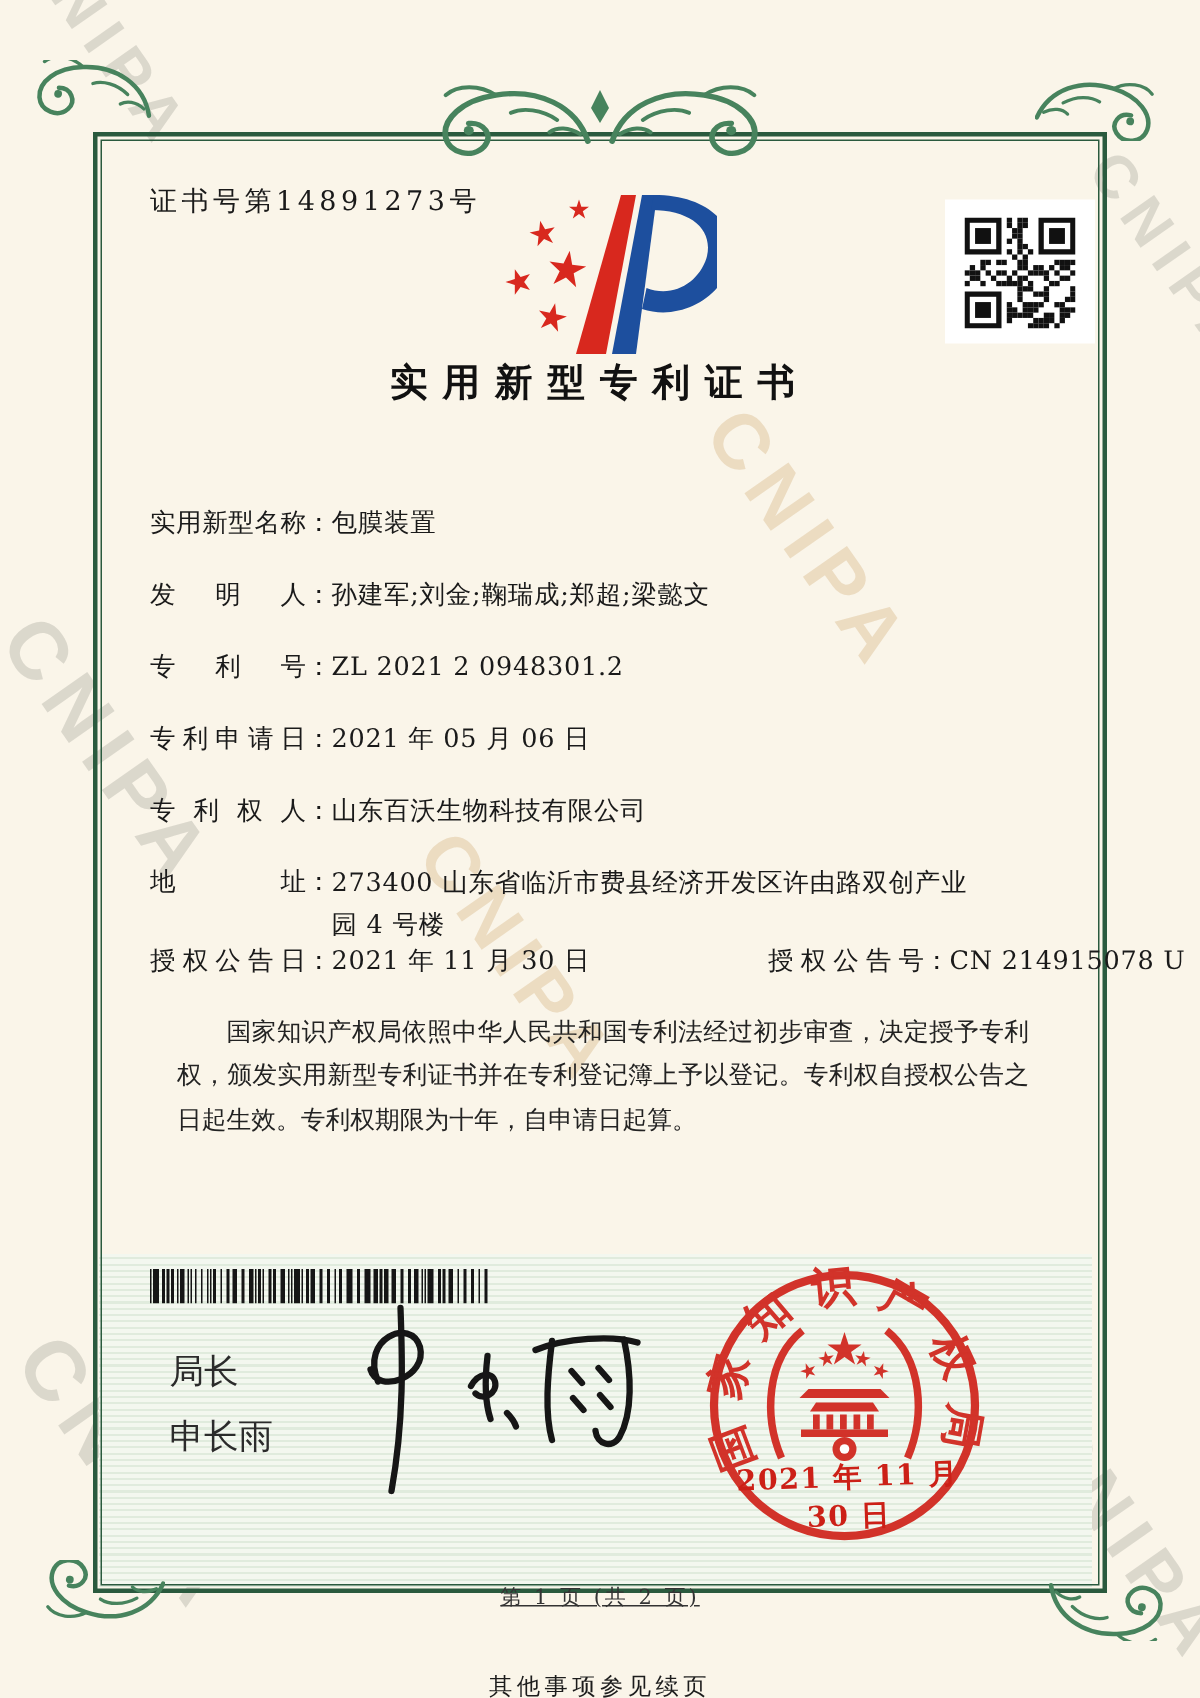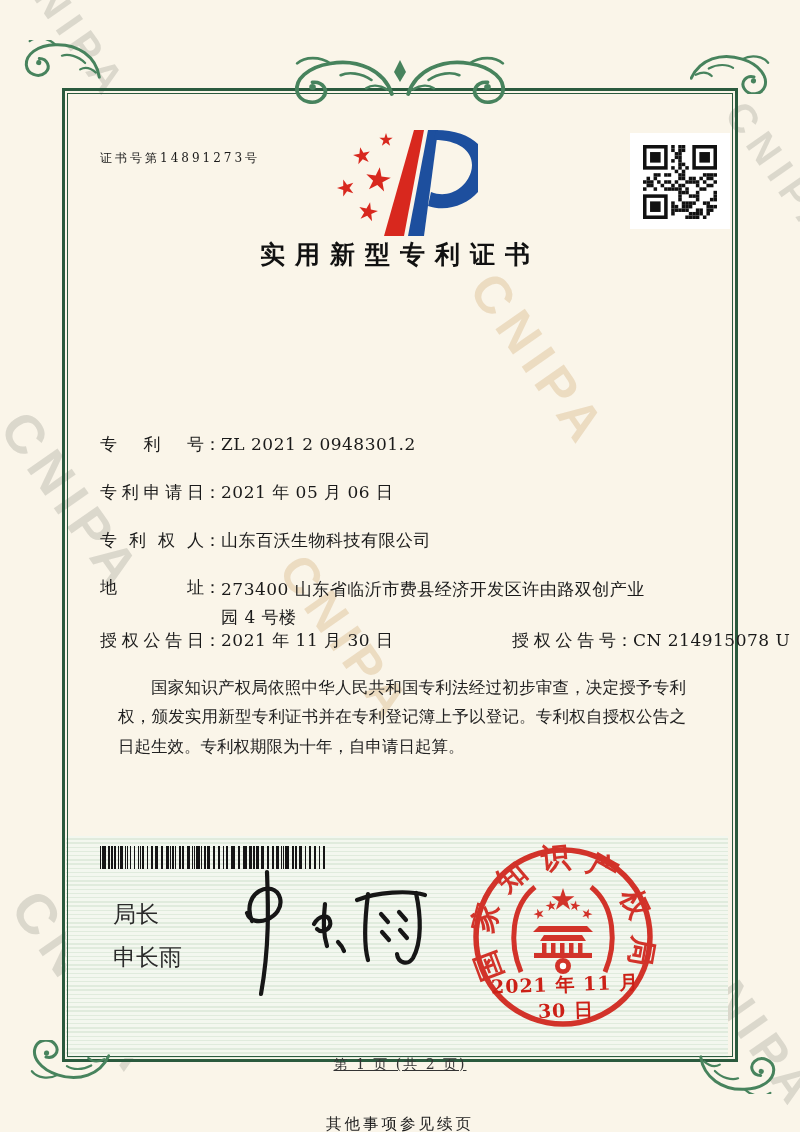--- a/index.html
+++ b/index.html
@@ -14,21 +14,21 @@
   .frame{position:absolute;left:62px;top:88px;width:670px;height:968px;border:3px solid #2a5a3e;z-index:4;}
   .frame-inner{position:absolute;inset:2px;border:1px solid #2a5a3e;}
   
   .orn{position:absolute;z-index:5;color:#47835d;}
   .orn use{stroke:currentColor;}
   
   .greenband{position:absolute;left:66px;top:836px;width:662px;height:222px;z-index:2;
     background:repeating-linear-gradient(0deg,#e0ebdd 0px,#e0ebdd 1.4px,#f3f7ef 1.4px,#f3f7ef 4.2px);}
   
   .content{position:absolute;inset:0;z-index:6;}
-  .cert-no{position:absolute;left:100px;top:150px;font-size:12px;letter-spacing:3px;text-align:right;}
+  .cert-no{position:absolute;left:100px;top:122px;font-size:18px;letter-spacing:3px;text-align:right;}
   .logo{position:absolute;left:328px;top:124px;}
   .qrbox{position:absolute;left:630px;top:133px;width:100px;height:96px;background:#fff;}
   .qrbox svg{position:absolute;left:13px;top:12px;}
   .title{position:absolute;left:0;right:0;top:238px;text-align:center;font-size:25px;font-weight:bold;
          letter-spacing:10px;color:#111;}
   .frow{position:absolute;left:100px;right:60px;font-size:17px;}
   .flabel{display:inline-block;width:104px;text-align:justify;text-align-last:justify;vertical-align:top;}
   .fvalue{letter-spacing:0.5px;}
   .fvalue.wrap{display:inline-block;width:440px;vertical-align:top;line-height:1.62;}
   .grant2{position:absolute;left:412px;top:0;white-space:nowrap;}
@@ -242,20 +242,26 @@
           <rect x="52.5" y="3.5" width="17.5" height="17.5" fill="#fff"></rect>
           <rect x="56" y="7" width="10.5" height="10.5" fill="#111"></rect>
           <rect x="0" y="49" width="24.5" height="24.5" fill="#111"></rect>
           <rect x="3.5" y="52.5" width="17.5" height="17.5" fill="#fff"></rect>
           <rect x="7" y="56" width="10.5" height="10.5" fill="#111"></rect>
         </svg>
     </div>
 
     <div class="title">实用新型专利证书</div>
 
+    <div class="frow" style="top:337px">
+      <span class="flabel">实用新型名称</span><span>：</span><span class="fvalue">包膜装置</span>
+    </div>
+    <div class="frow" style="top:385px">
+      <span class="flabel">发明人</span><span>：</span><span class="fvalue">孙建军;刘金;鞠瑞成;郑超;梁懿文</span>
+    </div>
     <div class="frow" style="top:433px">
       <span class="flabel">专利号</span><span>：</span><span class="fvalue">ZL 2021 2 0948301.2</span>
     </div>
     <div class="frow" style="top:481px">
       <span class="flabel">专利申请日</span><span>：</span><span class="fvalue">2021 年 05 月 06 日</span>
     </div>
     <div class="frow" style="top:529px">
       <span class="flabel">专利权人</span><span>：</span><span class="fvalue">山东百沃生物科技有限公司</span>
     </div>
     <div class="frow" style="top:576px">

